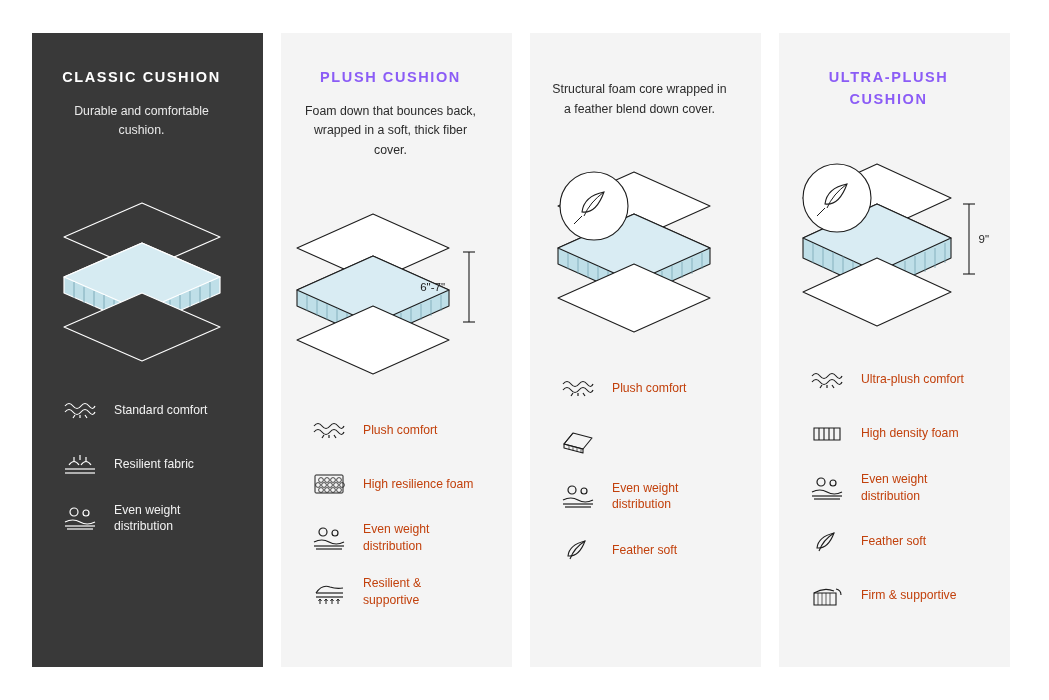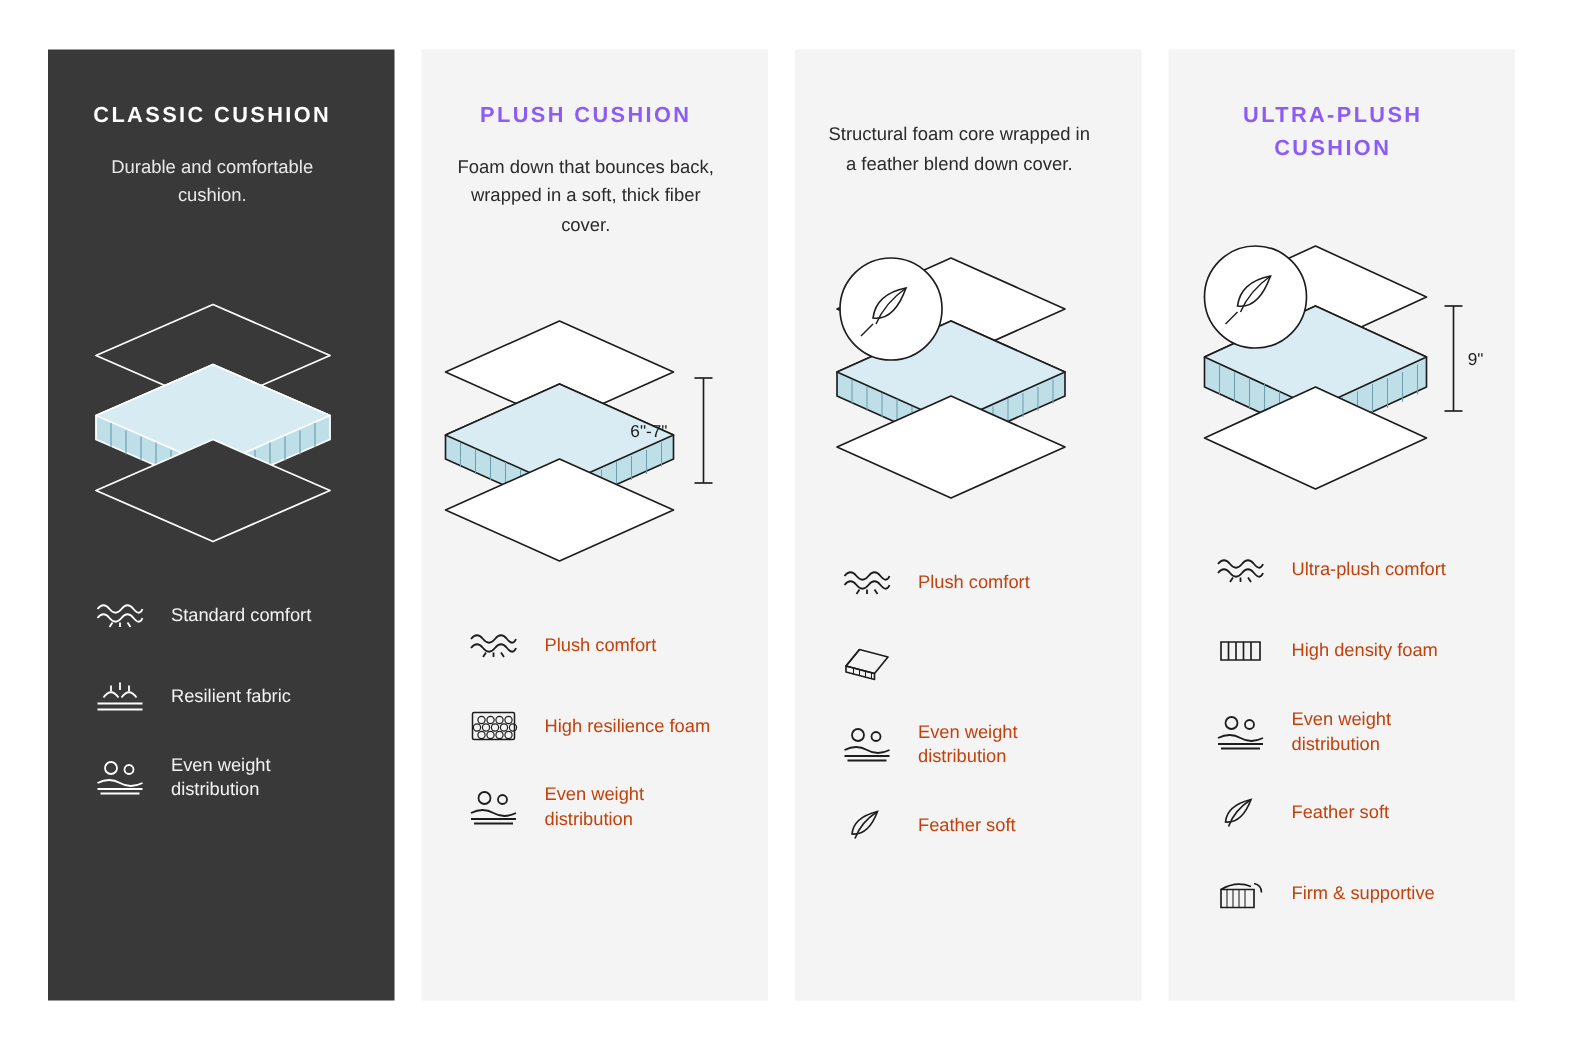--- a/index.html
+++ b/index.html
@@ -257,20 +257,36 @@
             <svg width="34" height="26" viewBox="0 0 34 26" fill="none" stroke="#1d1d1d" stroke-width="1.2">
               <circle cx="11" cy="7" r="4"></circle>
                 <circle cx="23" cy="8" r="3"></circle>
               <path d="M2 17 q8 -4 15 0 t15 0"></path>
               <path d="M2 21 h30"></path>
                 <path d="M4 24 h26"></path>
             </svg>
           </span>
           <span class="flabel">Even weight distribution</span>
         </div>
+        <div class="feature">
+          <span class="ficon">
+            <svg width="34" height="26" viewBox="0 0 34 26" fill="none" stroke="#1d1d1d" stroke-width="1.2">
+              <path d="M4 14 q6 -9 14 -6 q6 2 13 1"></path>
+              <path d="M4 14 h27"></path>
+              <path d="M4 18 h27"></path>
+              <g stroke-width="1">
+                <path d="M8 25 l0 -5 M8 20 l-1.6 2 M8 20 l1.6 2"></path>
+                <path d="M14 25 l0 -5 M14 20 l-1.6 2 M14 20 l1.6 2"></path>
+                <path d="M20 25 l0 -5 M20 20 l-1.6 2 M20 20 l1.6 2"></path>
+                <path d="M26 25 l0 -5 M26 20 l-1.6 2 M26 20 l1.6 2"></path>
+              </g>
+            </svg>
+          </span>
+          <span class="flabel">Resilient &amp; supportive</span>
+        </div>
       </div>
     </div>
 
     <div class="card">
       <div class="card-sub">Structural foam core wrapped in a feather blend down cover.</div>
 
       <div class="illus">
         <svg width="196" height="190" viewBox="0 0 196 190">
           <g fill="none" stroke="#1d1d1d" stroke-width="1.1" stroke-linejoin="round">
             <polygon points="92,18 168,52 92,86 16,52" fill="#ffffff"></polygon>

